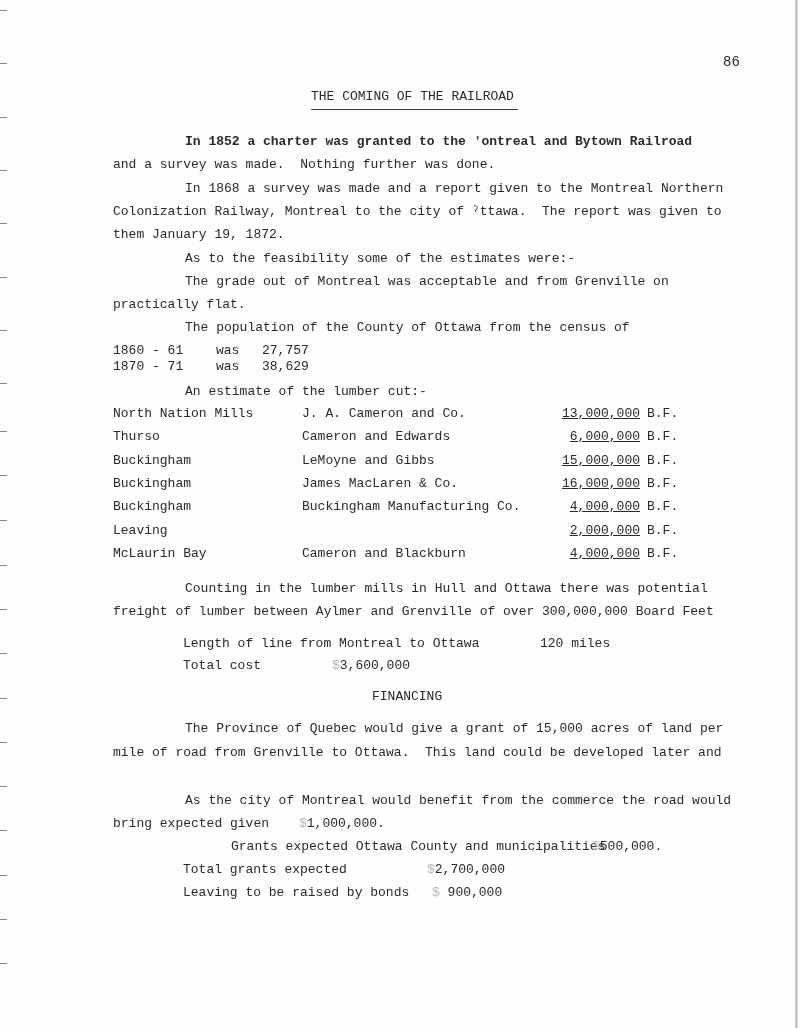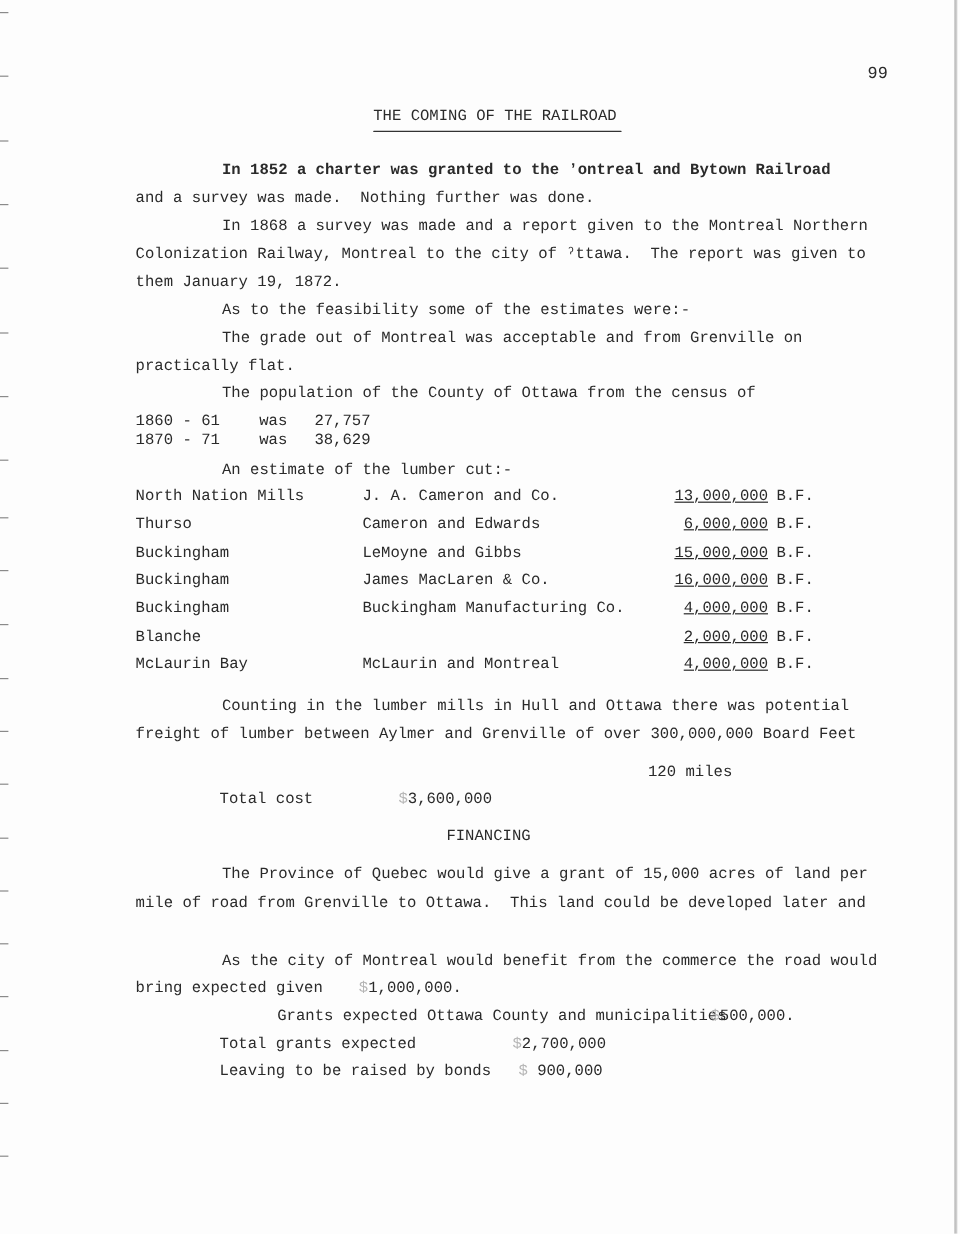--- a/index.html
+++ b/index.html
@@ -77,21 +77,21 @@
       <div class="margin-tick" style="top: 653px;"></div>
       <div class="margin-tick" style="top: 698px;"></div>
       <div class="margin-tick" style="top: 742px;"></div>
       <div class="margin-tick" style="top: 786px;"></div>
       <div class="margin-tick" style="top: 830px;"></div>
       <div class="margin-tick" style="top: 875px;"></div>
       <div class="margin-tick" style="top: 919px;"></div>
       <div class="margin-tick" style="top: 963px;"></div>
     </div>
 
-  <div class="t page-number">99</div>
+  <div class="t page-number">86</div>
 
   <div class="t title" style="text-decoration:none;">THE COMING OF THE RAILROAD</div>
   <div class="title-rule"></div>
 
   <div class="t" style="left:185px;top:134px;font-weight:bold;">In 1852 a charter was granted to the ʼontreal and Bytown Railroad</div>
   <div class="t" style="left:113px;top:157px;">and a survey was made.  Nothing further was done.</div>
 
   <div class="t" style="left:185px;top:181px;">In 1868 a survey was made and a report given to the Montreal Northern</div>
   <div class="t" style="left:113px;top:204px;">Colonization Railway, Montreal to the city of ˀttawa.  The report was given to</div>
   <div class="t" style="left:113px;top:227px;">them January 19, 1872.</div>
@@ -143,36 +143,37 @@
         <div class="t num" style="left: 540px; width: 100px; top: 476px;">16,000,000</div>
         <div class="t" style="left: 647px; top: 476px;">B.F.</div>
       </div>
       <div>
         <div class="t" style="left: 113px; top: 499px;">Buckingham</div>
         <div class="t" style="left: 302px; top: 499px;">Buckingham Manufacturing Co.</div>
         <div class="t num" style="left: 540px; width: 100px; top: 499px;">4,000,000</div>
         <div class="t" style="left: 647px; top: 499px;">B.F.</div>
       </div>
       <div>
-        <div class="t" style="left: 113px; top: 523px;">Blanche</div>
+        <div class="t" style="left: 113px; top: 523px;">Leaving</div>
         <div class="t" style="left: 302px; top: 523px;"></div>
         <div class="t num" style="left: 540px; width: 100px; top: 523px;">2,000,000</div>
         <div class="t" style="left: 647px; top: 523px;">B.F.</div>
       </div>
       <div>
         <div class="t" style="left: 113px; top: 546px;">McLaurin Bay</div>
-        <div class="t" style="left: 302px; top: 546px;">McLaurin and Montreal</div>
+        <div class="t" style="left: 302px; top: 546px;">Cameron and Blackburn</div>
         <div class="t num" style="left: 540px; width: 100px; top: 546px;">4,000,000</div>
         <div class="t" style="left: 647px; top: 546px;">B.F.</div>
       </div>
     </div>
 
   <div class="t" style="left:185px;top:581px;">Counting in the lumber mills in Hull and Ottawa there was potential</div>
   <div class="t" style="left:113px;top:604px;">freight of lumber between Aylmer and Grenville of over 300,000,000 Board Feet</div>
 
+  <div class="t" style="left:183px;top:636px;">Length of line from Montreal to Ottawa</div>
   <div class="t" style="left:540px;top:636px;">120 miles</div>
   <div class="t" style="left:183px;top:658px;">Total cost</div>
   <div class="t" style="left:332px;top:658px;"><span class="faded-dollar">$</span><span>3,600,000</span></div>
 
   <div class="t" style="left:372px;top:689px;">FINANCING</div>
 
   <div class="t" style="left:185px;top:721px;">The Province of Quebec would give a grant of 15,000 acres of land per</div>
   <div class="t" style="left:113px;top:745px;">mile of road from Grenville to Ottawa.  This land could be developed later and</div>
 
   <div class="t" style="left:185px;top:793px;">As the city of Montreal would benefit from the commerce the road would</div>

